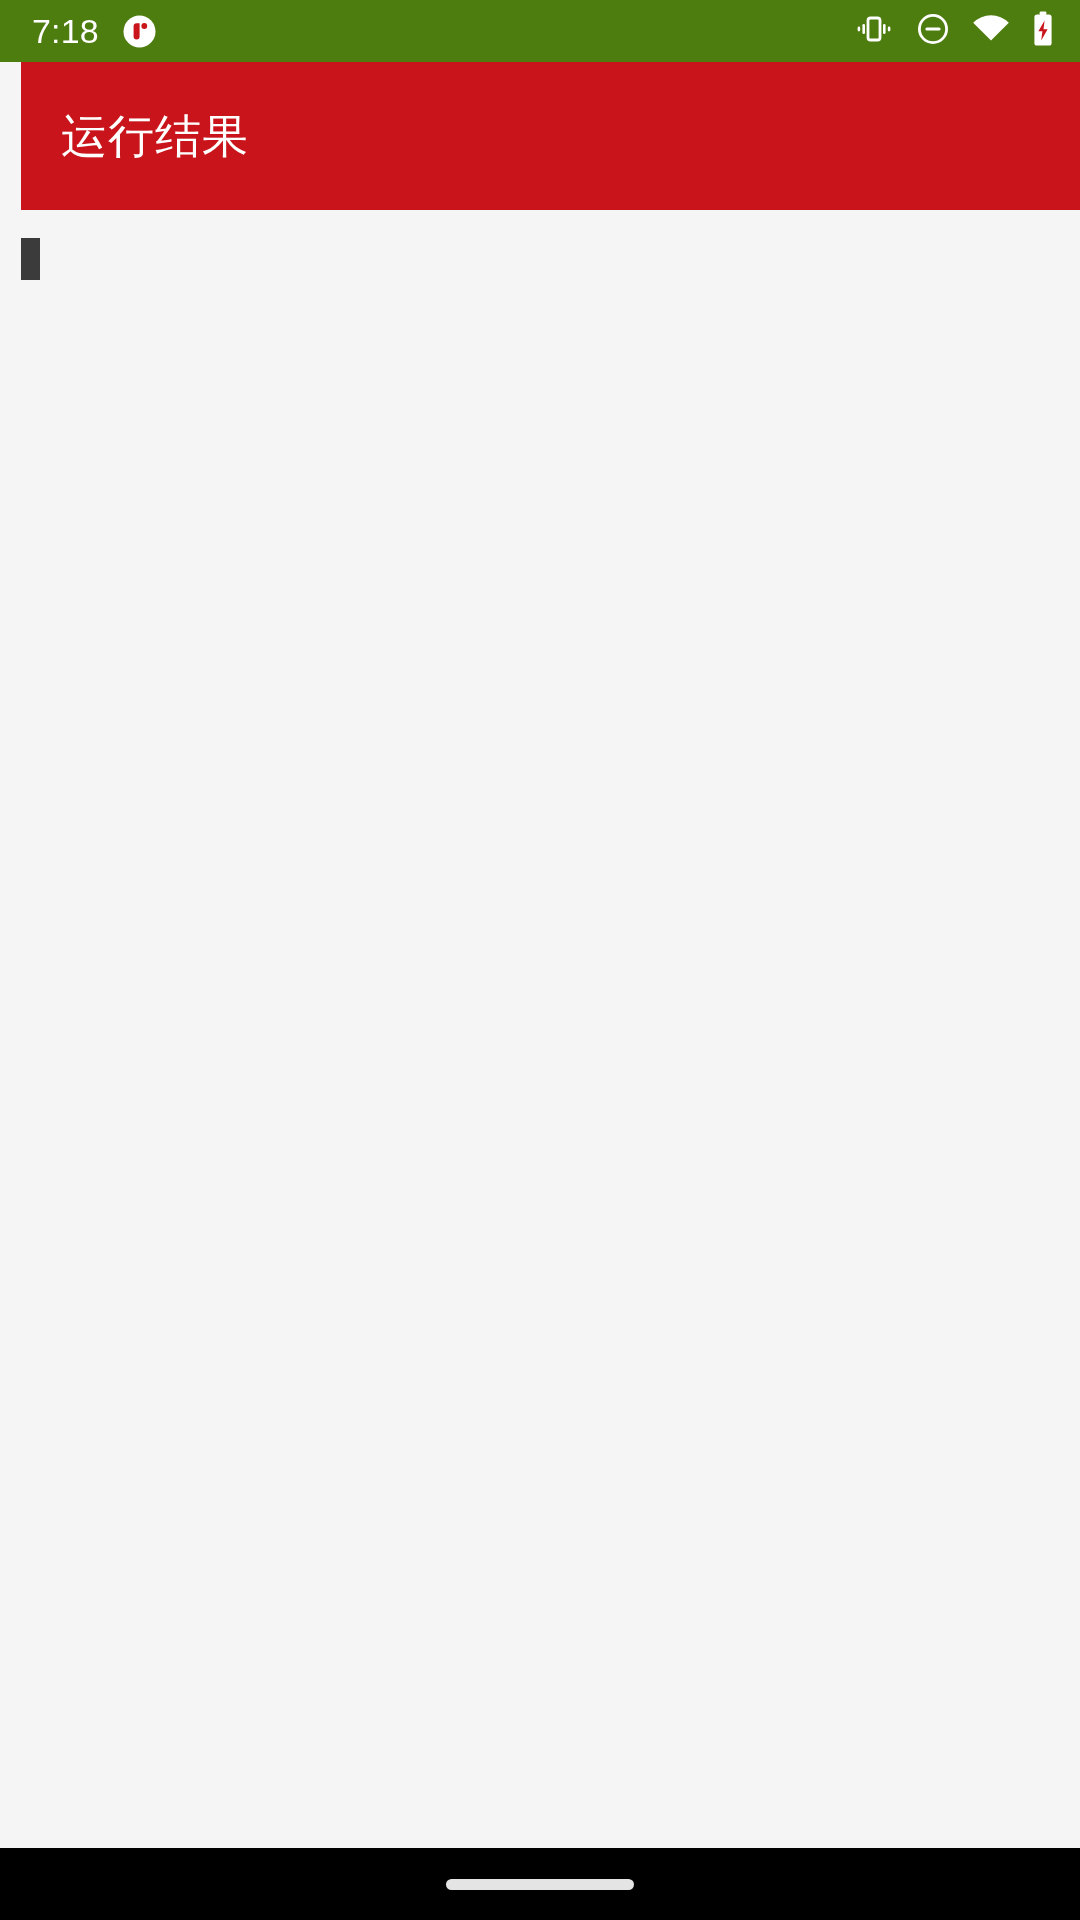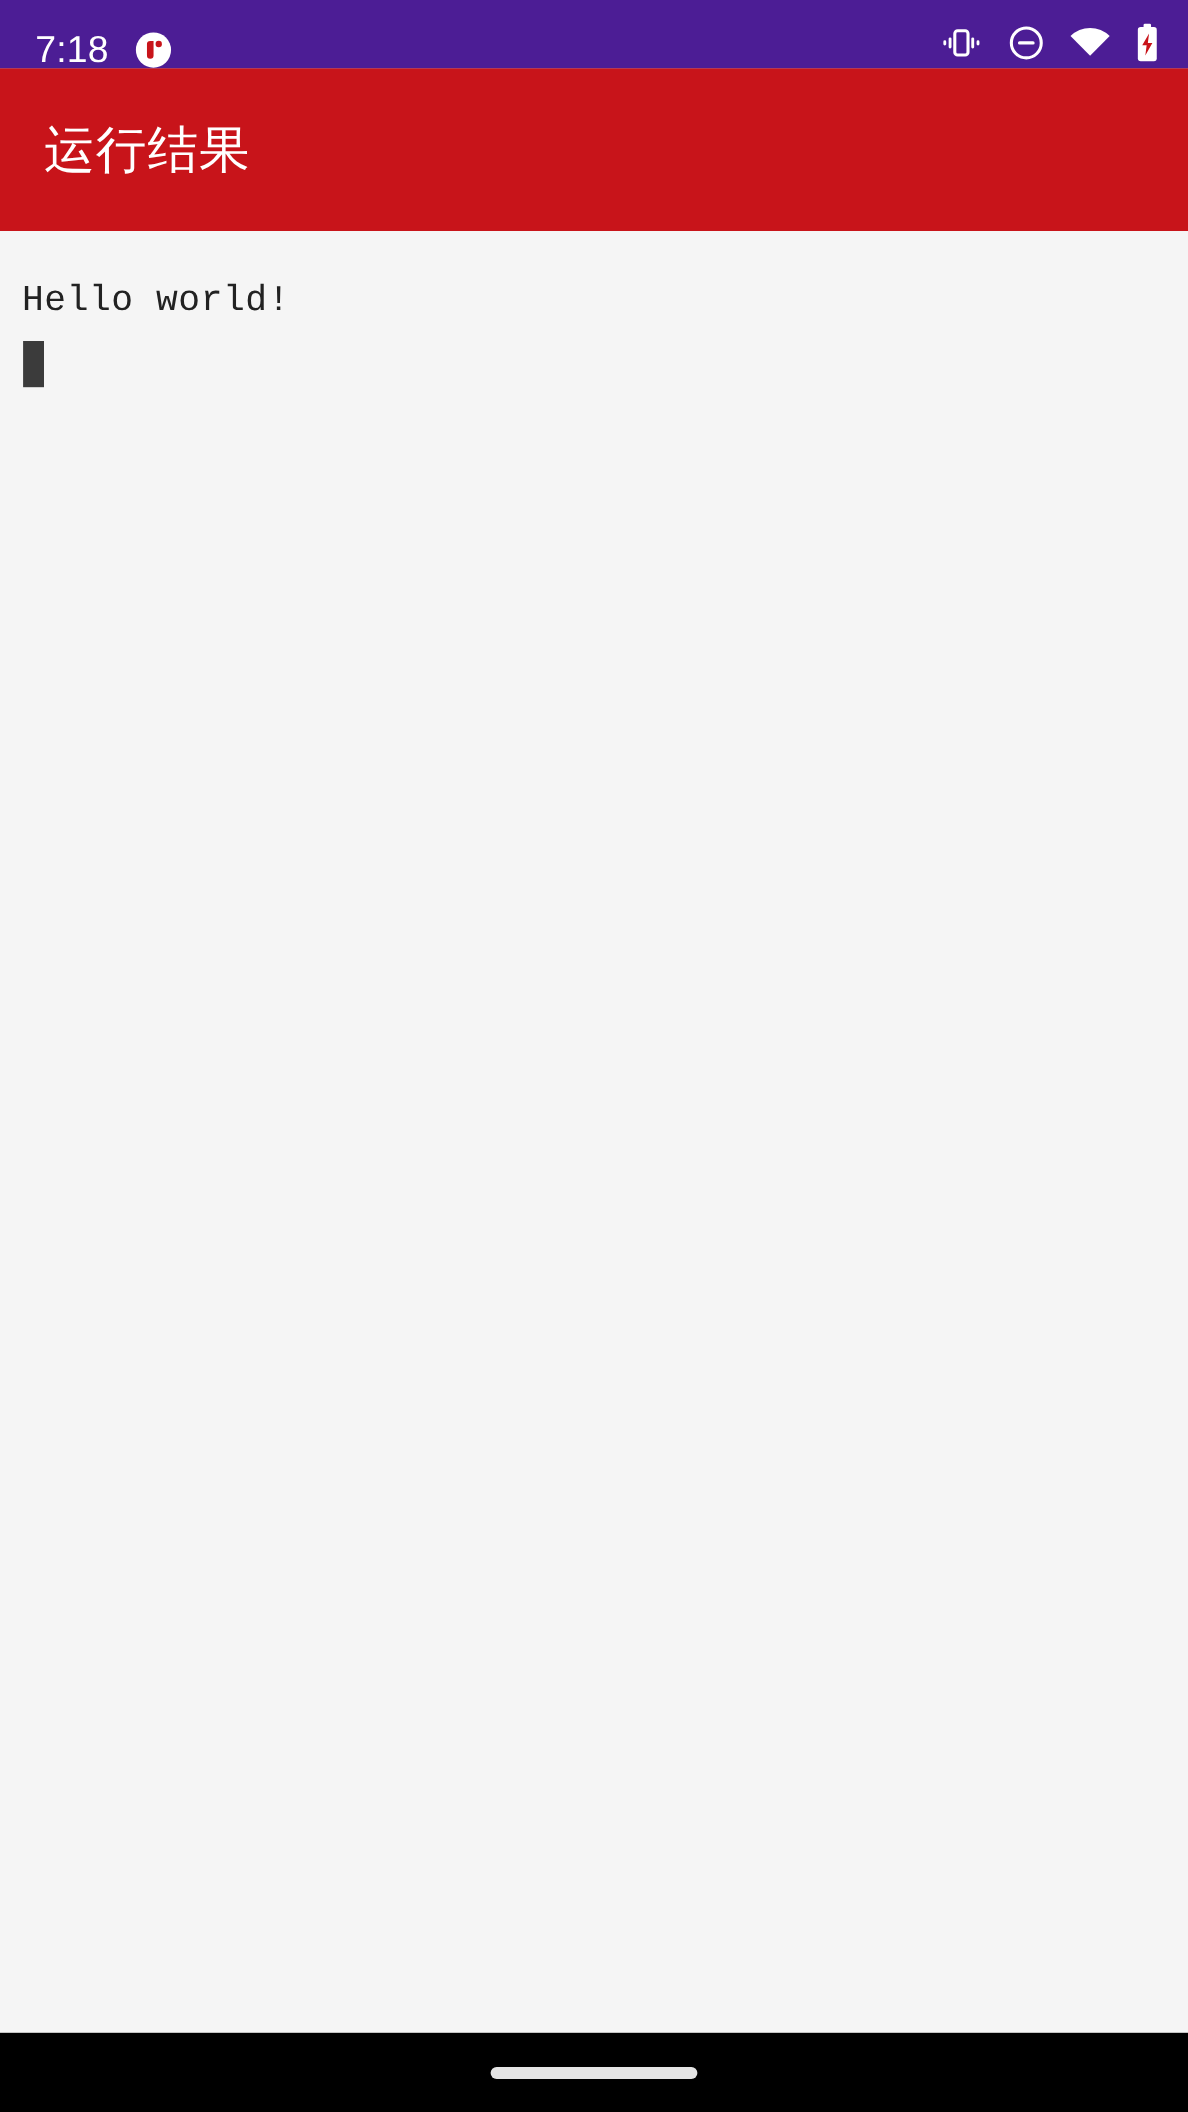--- a/index.html
+++ b/index.html
@@ -20,23 +20,23 @@
     height: 1920px;
     background: #f5f5f5;
     display: flex;
     flex-direction: column;
   }
 
   
   .status-bar {
     position: relative;
     height: 62px;
-    background: #4c1d95;
-    display: flex;
-    align-items: flex-end;
+    background: #4d7c0f;
+    display: flex;
+    align-items: center;
     flex: 0 0 auto;
     padding: 0 26px 0 32px;
     box-sizing: border-box;
   }
   .status-left {
     display: flex;
     align-items: center;
     gap: 24px;
   }
   .status-clock {
@@ -63,20 +63,21 @@
 
   
   .app-bar {
     height: 148px;
     background: #c8141a;
     display: flex;
     align-items: center;
     padding: 0 40px;
     box-sizing: border-box;
     flex: 0 0 auto;
+    margin-left: 21px;
   }
   .app-bar-title {
     color: #ffffff;
     font-size: 46px;
     font-weight: 400;
     letter-spacing: 1px;
     line-height: 1.1;
     font-family: "Liberation Sans", sans-serif;
   }
 
@@ -179,21 +180,20 @@
         </svg>
       </span>
     </div>
   </div>
 
   <div class="app-bar">
     <span class="app-bar-title">运行结果</span>
   </div>
 
   <div class="content">
-    <span class="term-line">Hello world!</span>
 
     <div class="term-line term-line-cursor">
       <span class="cursor-block"></span>
     </div>
   </div>
 
   <div class="nav-bar">
     <div class="nav-pill"></div>
   </div>
 

